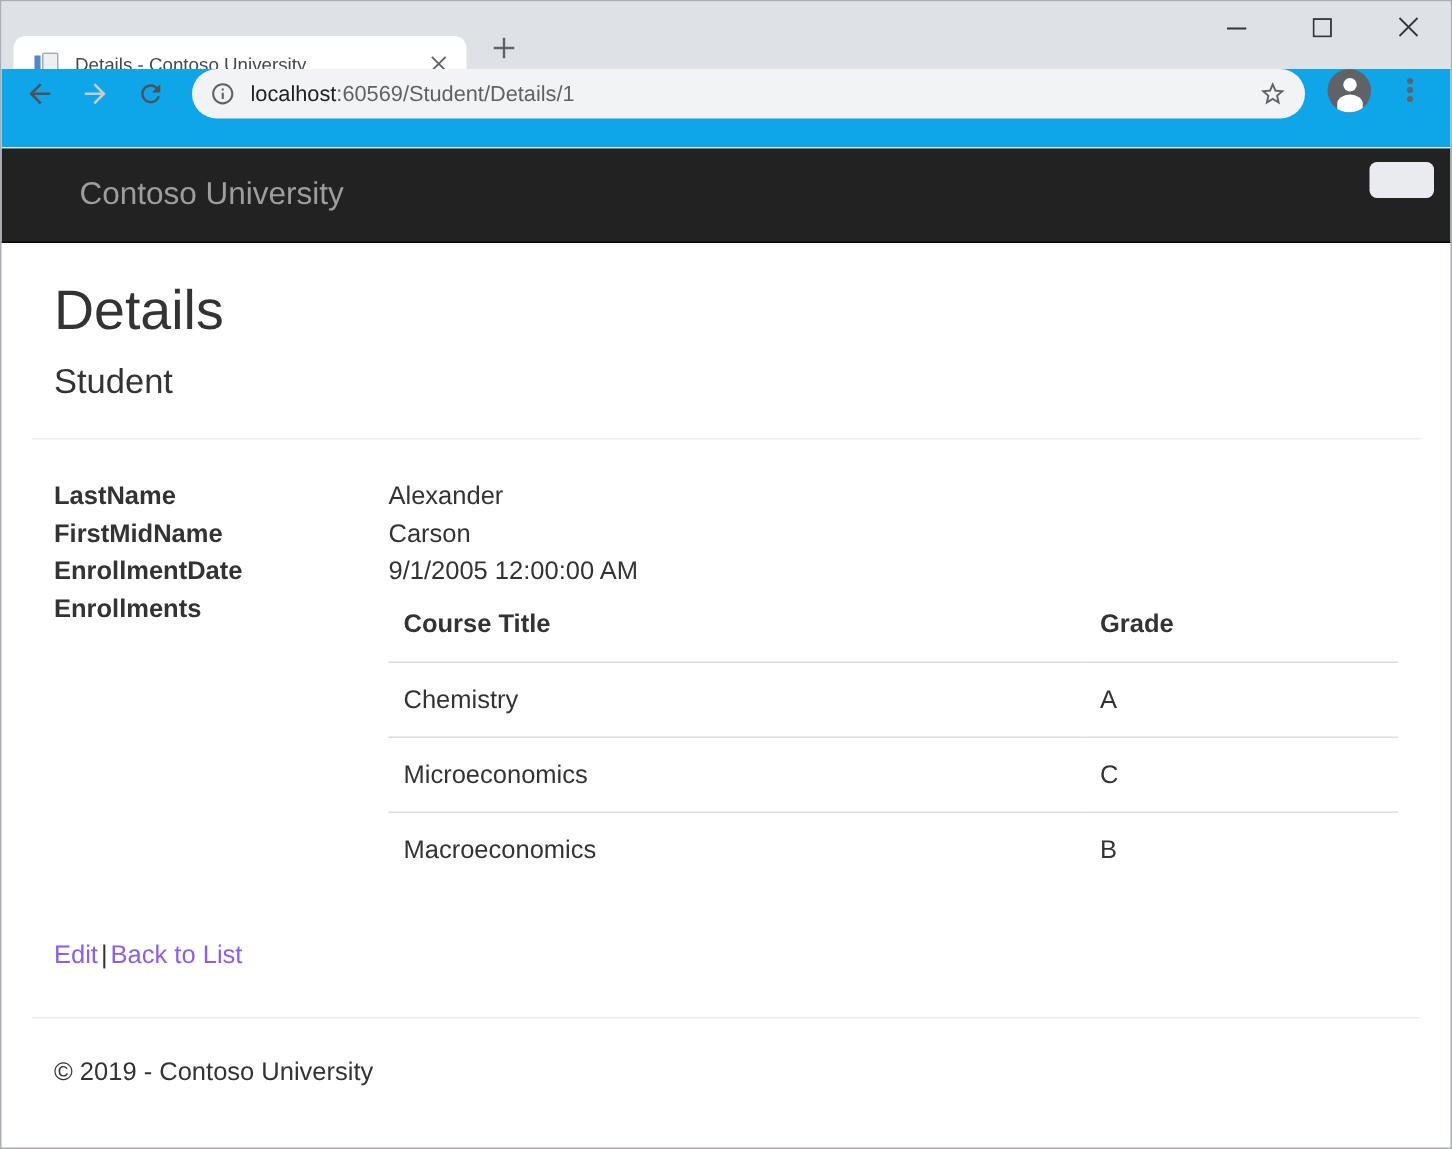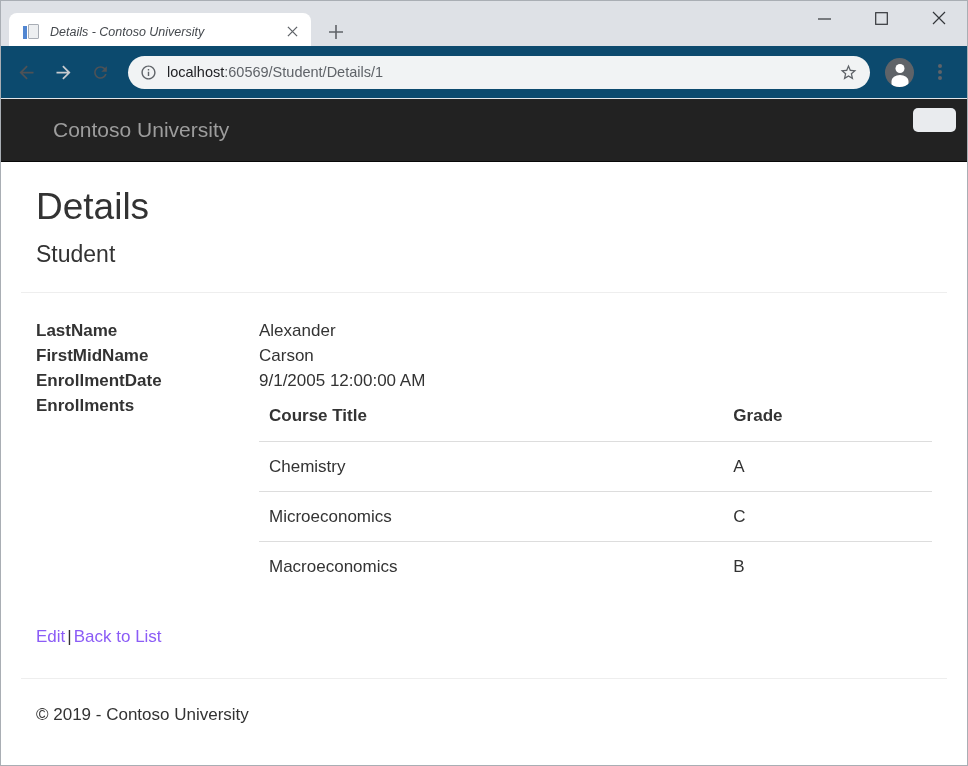--- a/index.html
+++ b/index.html
@@ -4,38 +4,38 @@
 <style>
   * { margin:0; padding:0; box-sizing:border-box; }
   html,body { background:#c8cdd2; }
   body { font-family:"Liberation Sans","DejaVu Sans",sans-serif; }
 
   .window { position:relative; width:968px; height:766px; background:#fff;
             border:1px solid #a9aeb4; overflow:hidden; }
 
   
   .tabbar { position:absolute; left:0; top:0; width:100%; height:45px; background:#dee1e6; }
-  .tab { position:absolute; left:8px; top:12px; width:302px; height:37px; background:#fff;
-         border-radius:8px 8px 0 0; display:flex; align-items:center; padding:0 10px 0 14px;font-style:italic; }
+  .tab { position:absolute; left:8px; top:23px; width:302px; height:37px; background:#fff;
+         border-radius:8px 8px 0 0; display:flex; align-items:center; padding:0 10px 0 14px; }
   .favicon { position:relative; width:18px; height:18px; flex:none; }
   .fav-page { position:absolute; left:5px; top:1px; width:11px; height:15px;
               background:#edeff1; border:1px solid #a8adb5; border-radius:1px; }
   .fav-bar { position:absolute; left:0; top:3px; width:4px; height:13px; background:#5186d1; }
   .tab-title { flex:1; margin-left:9px; font-size:12.5px; color:#45494e; white-space:nowrap;
                overflow:hidden; }
   .icon-btn { display:flex; align-items:center; justify-content:center; cursor:pointer; }
   .tab-close { width:18px; height:18px; border-radius:50%; }
   .newtab { position:absolute; left:322px; top:18px; width:26px; height:26px; }
 
   .win-controls { position:absolute; right:0; top:0; height:34px; display:flex; }
   .win-btn { width:57px; height:34px; display:flex; align-items:center; justify-content:center; }
 
   
-  .toolbar { position:absolute; left:0; top:45px; width:100%; height:53px; background:#0c4a6e;
-             border-bottom:1px solid #e4e6e9; display:flex; align-items:center; }
+  .toolbar { position:absolute; left:0; top:45px; width:100%; height:53px; background:#0ea5e9;
+             border-bottom:1px solid #e4e6e9; display:flex; }
   .nav-btn { width:32px; height:32px; margin-left:5px; border-radius:50%; }
   .nav-btn:first-child { margin-left:9px; }
   .omnibox { flex:1; height:33px; margin:0 15px 0 12px; background:#f1f3f4; border-radius:17px;
              display:flex; align-items:center; padding:0 12px; cursor:text; }
   .url { margin-left:10px; font-size:14.5px; white-space:nowrap; }
   .url-host { color:#202124; }
   .url-path { color:#5f6368; }
   .url-spacer { flex:1; }
   .avatar { position:relative; width:29px; height:29px; border-radius:50%;
             background:#5f6368; overflow:hidden; flex:none; cursor:pointer; }

